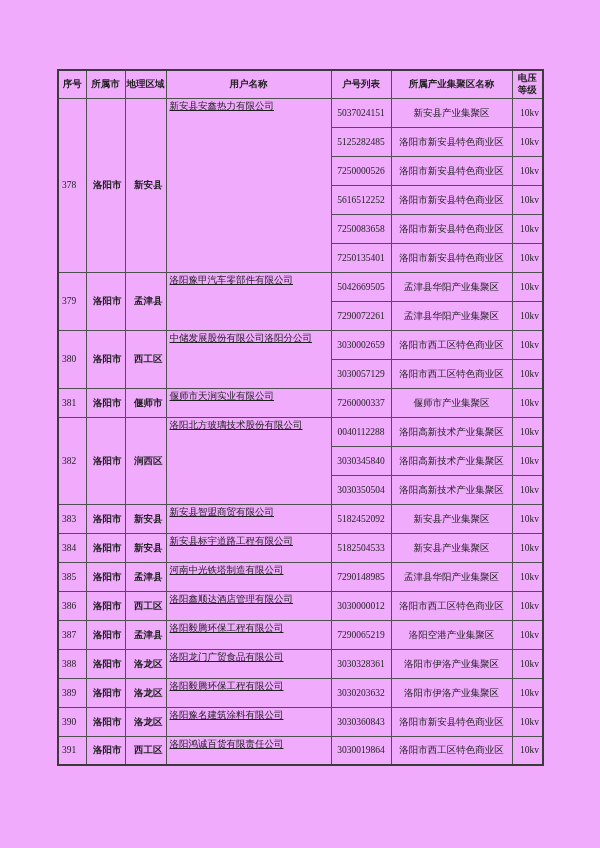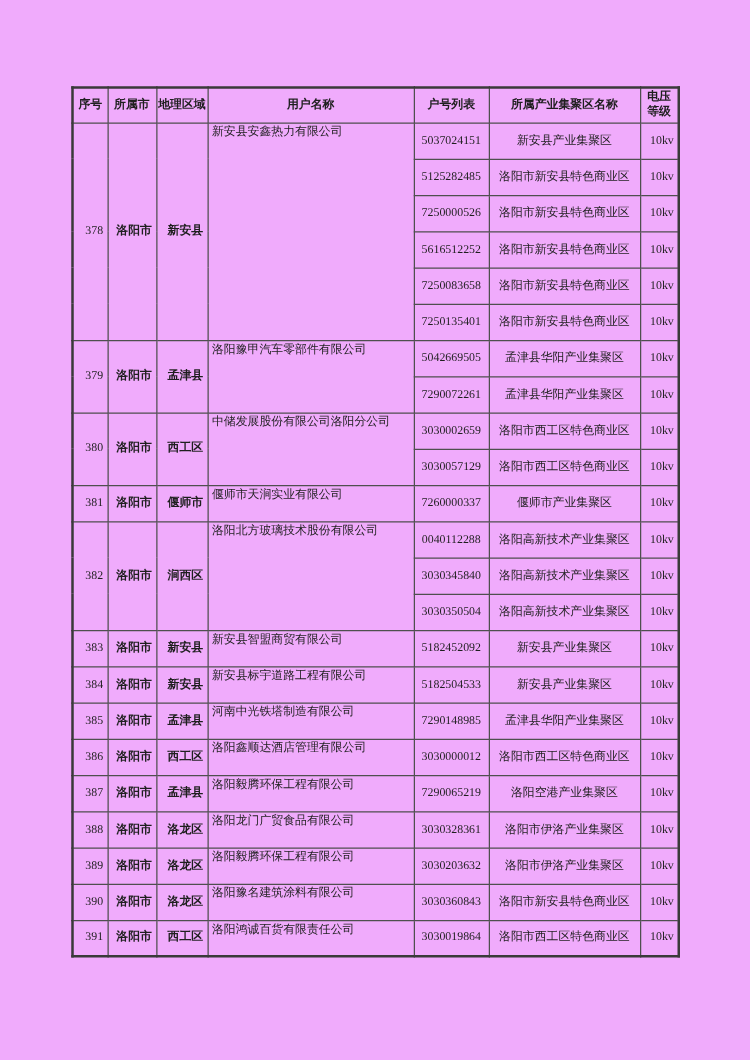--- a/index.html
+++ b/index.html
@@ -19,23 +19,23 @@
     font-size:9.5px;line-height:1.3;
     padding:1px 3px;
     overflow:hidden;
     word-break:break-all;
   }
   .user-table thead tr{height:26px;}
   .user-table tbody tr{height:29px;}
   .user-table th{
     font-weight:bold;text-align:center;vertical-align:middle;padding:1px 1px;
   }
-  .td-id{text-align:right;vertical-align:middle;}
+  .td-id{text-align:left;vertical-align:middle;}
   .td-city,.td-region{text-align:right;vertical-align:middle;font-weight:bold;}
-  .td-company{text-align:left;vertical-align:top;padding-top:2px;}
+  .td-company{text-align:left;vertical-align:top;padding-top:2px;text-decoration:underline;}
   .td-no{text-align:center;vertical-align:middle;padding:1px 1px;}
   .td-cluster{text-align:center;vertical-align:middle;}
   .td-voltage{text-align:right;vertical-align:middle;padding:1px 2px;}
 </style>
 </head>
 <body>
 
 <div class="page">
   <table class="user-table">
     <colgroup>

